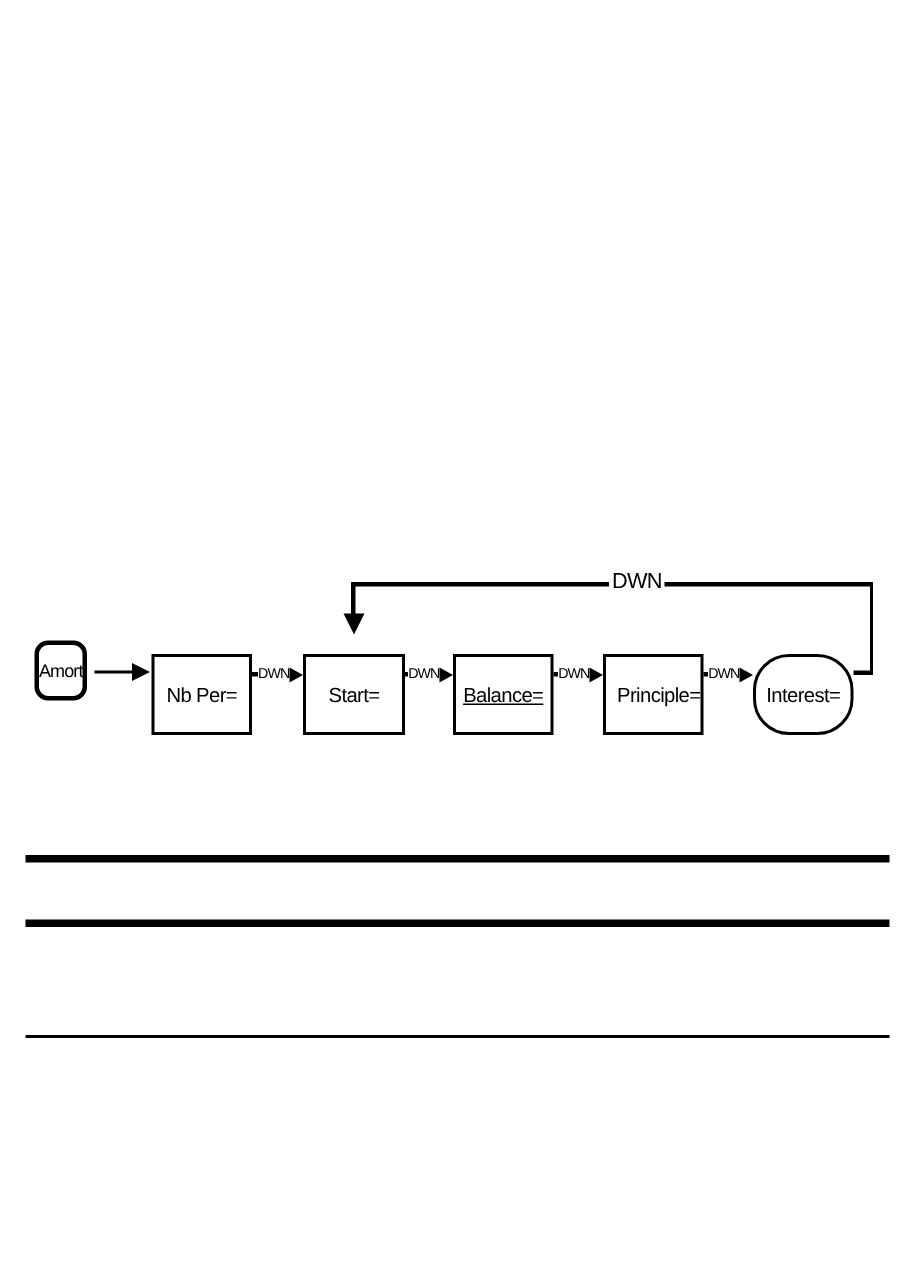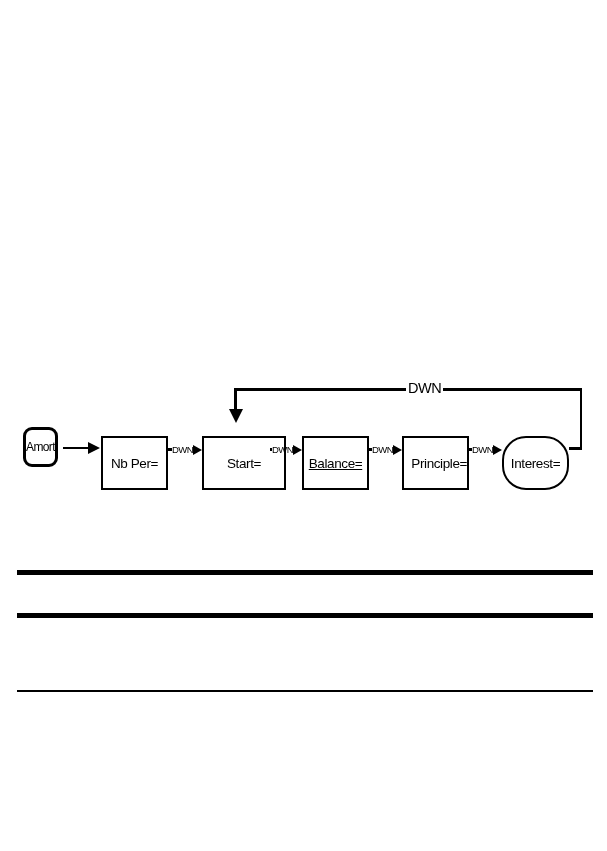--- a/index.html
+++ b/index.html
@@ -134,21 +134,21 @@
     <div class="amort-key">
       <span class="amort-key-label">Amort</span>
     </div>
 
     <div class="hline" style="left:63px; top:446.5px; width:27px; height:2.5px;"></div>
     <div class="tri-right-lg" style="left:88px; top:441.5px;"></div>
 
     <div class="fbox" style="left:101px; width:67px;">
       <span>Nb Per=</span>
     </div>
-    <div class="fbox" style="left:202px; width:84px;">
+    <div class="fbox" style="left:202px; width:68px;">
       <span>Start=</span>
     </div>
     <div class="fbox" style="left:302px; width:67px;text-decoration:underline;">
       <span>Balance=</span>
     </div>
     <div class="fbox" style="left:402px; width:67px;justify-content:flex-end;">
       <span>Principle=</span>
     </div>
     <div class="fbox" style="left:502px; width:67px;border-radius:24px;">
       <span>Interest=</span>

